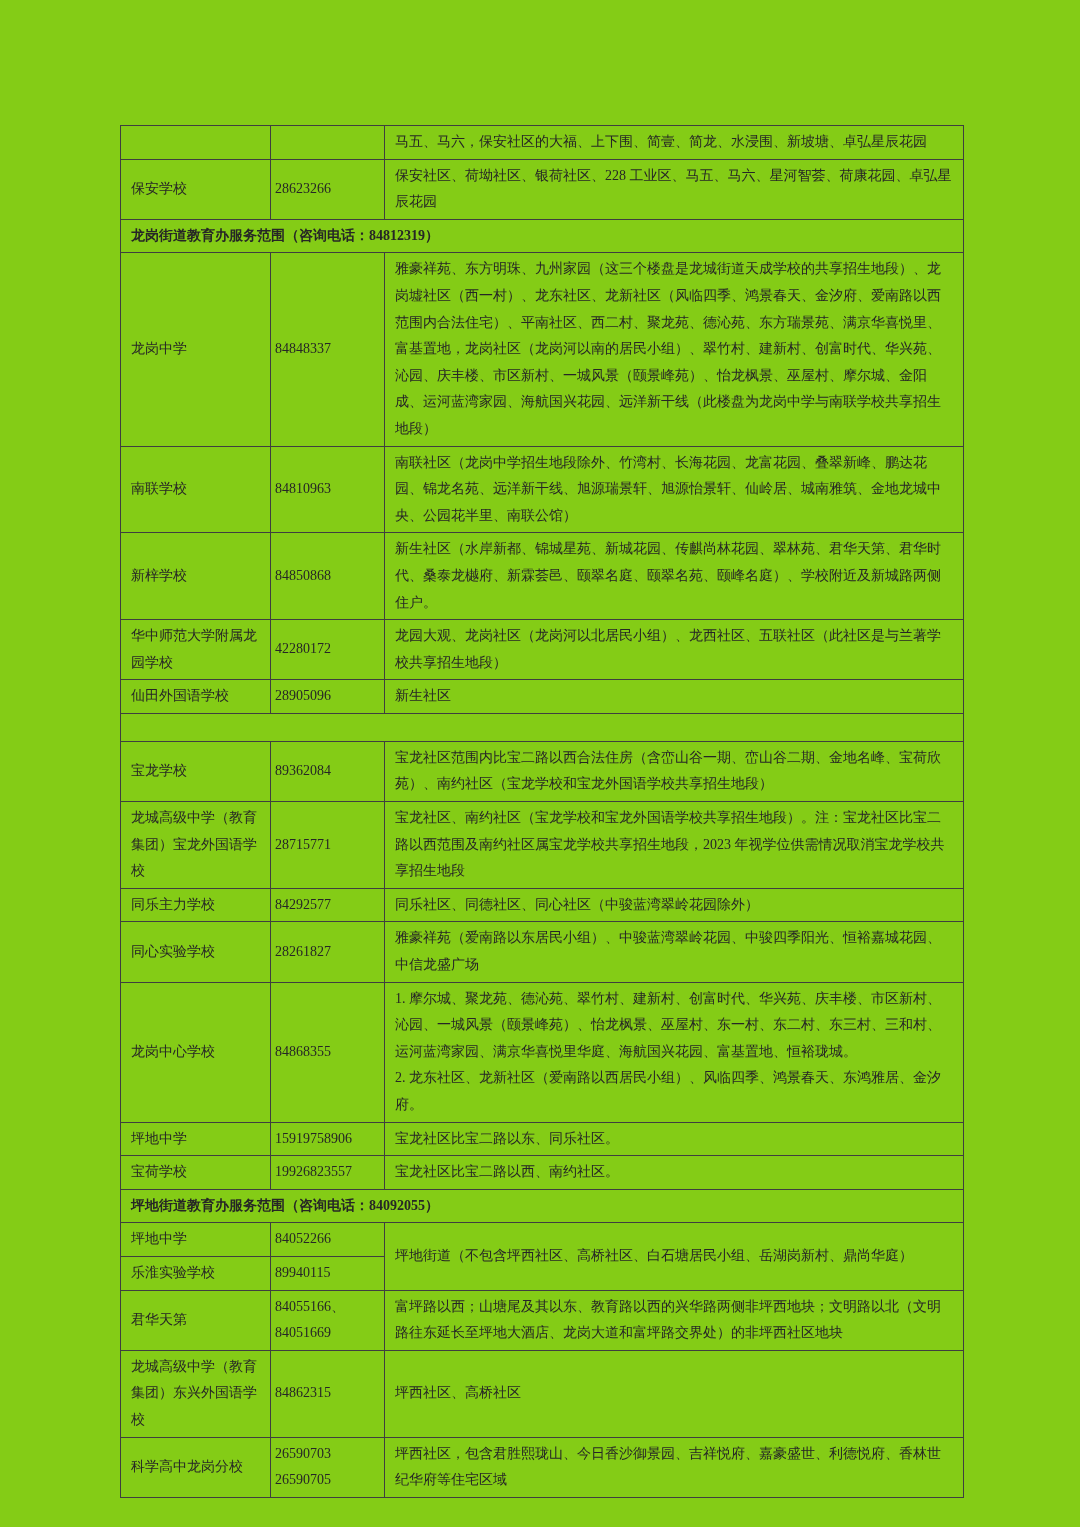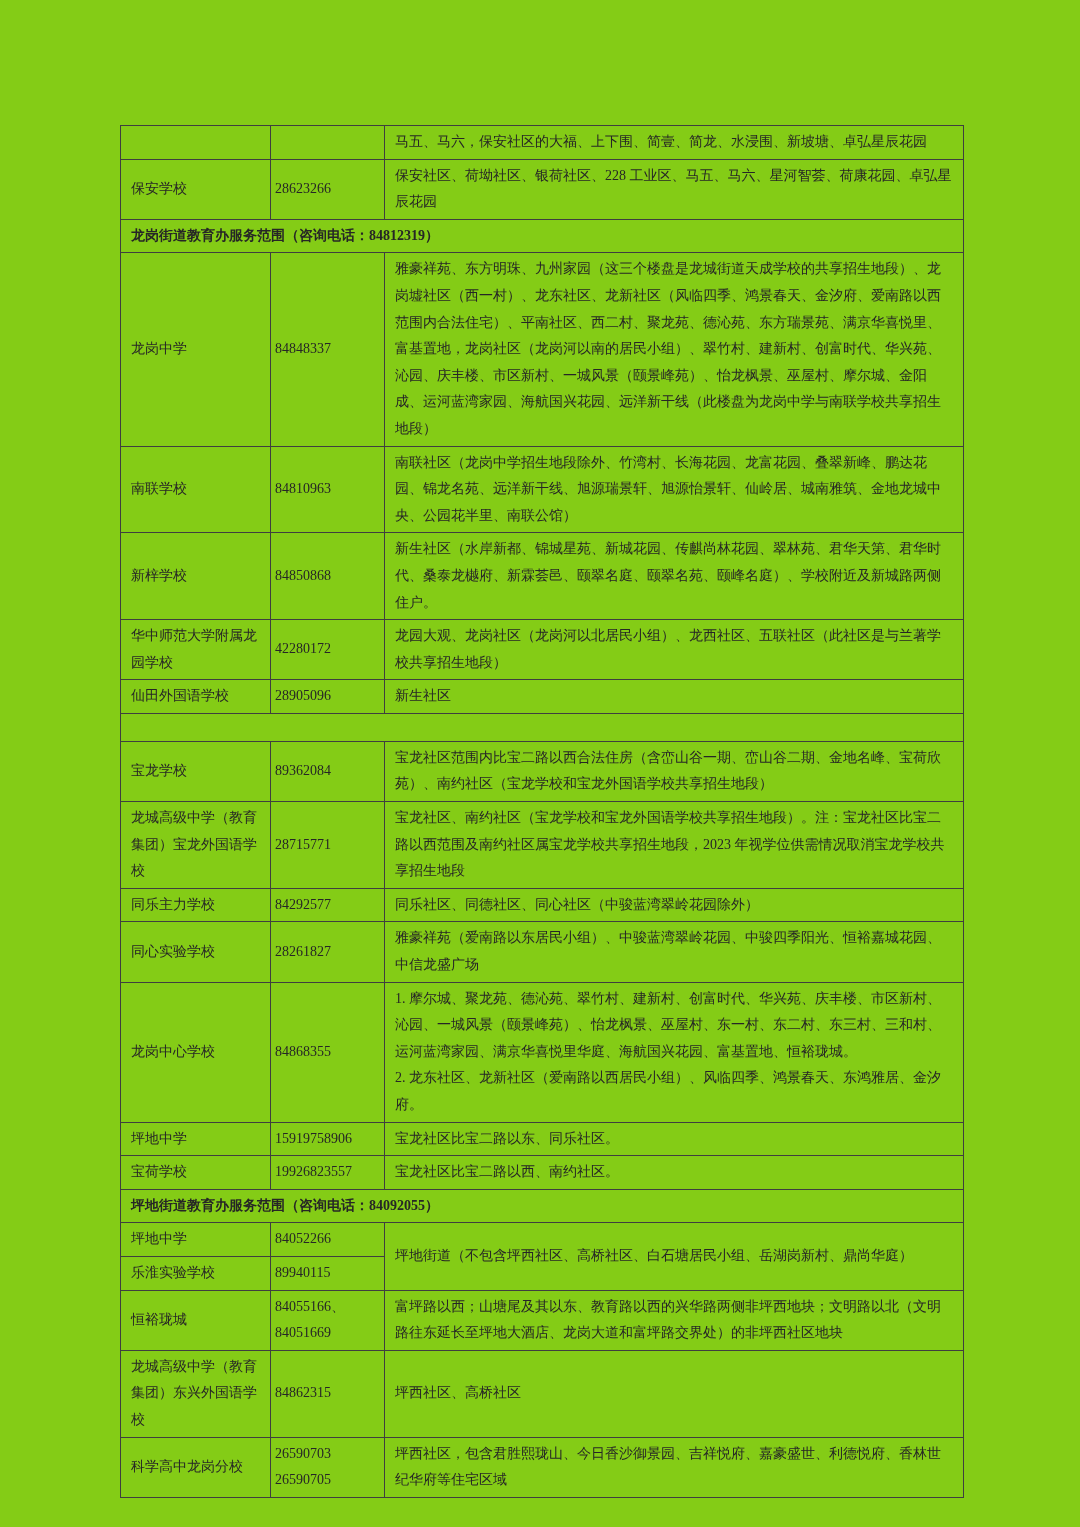--- a/index.html
+++ b/index.html
@@ -148,21 +148,21 @@
         <tr>
           <td class="name">坪地中学</td>
           <td class="phone">84052266</td>
           <td class="area" rowspan="2">坪地街道（不包含坪西社区、高桥社区、白石塘居民小组、岳湖岗新村、鼎尚华庭）</td>
         </tr>
         <tr>
           <td class="name">乐淮实验学校</td>
           <td class="phone">89940115</td>
         </tr>
         <tr>
-          <td class="name">恒裕珑城</td>
+          <td class="name">君华天第</td>
           <td class="phone">84055166、
 84051669</td>
           <td class="area">富坪路以西；山塘尾及其以东、教育路以西的兴华路两侧非坪西地块；文明路以北（文明路往东延长至坪地大酒店、龙岗大道和富坪路交界处）的非坪西社区地块</td>
         </tr>
         <tr>
           <td class="name">龙城高级中学（教育集团）东兴外国语学校</td>
           <td class="phone">84862315</td>
           <td class="area">坪西社区、高桥社区</td>
         </tr>
         <tr>

